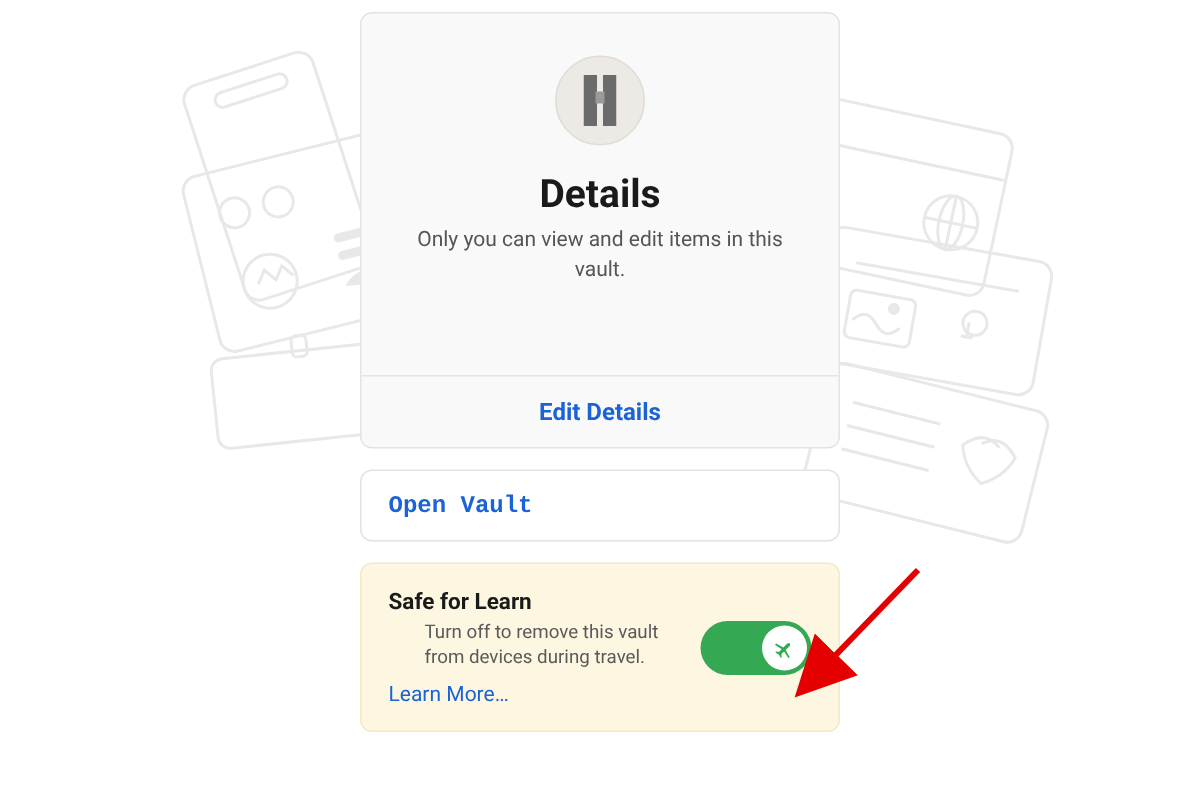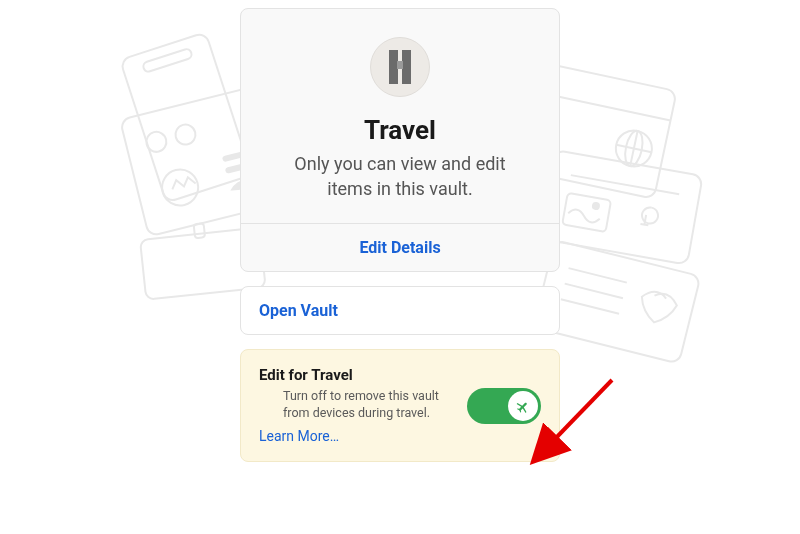--- a/index.html
+++ b/index.html
@@ -51,40 +51,42 @@
       margin-bottom: 18px;
       border: 1px solid #e0ddd9;
     }
     .vault-title {
       font-size: 26px;
       font-weight: 700;
       color: #1a1a1a;
       margin-bottom: 6px;
     }
     .vault-desc {
-      font-size: 18px;
+      font-size: 14px;
       color: #555555;
       text-align: center;
       line-height: 1.4;
       max-width: 260px;
     }
     .card-footer {
       border-top: 1px solid #e3e3e3;
       text-align: center;
       padding: 14px;
+      margin-top: 38px;
     }
     .link-btn {
       font-size: 16px;
       font-weight: 700;
       color: #1a62d6;
       cursor: pointer;
     }
     .card-open {
       margin-top: 14px;
       padding: 14px 18px;
+      font-family: Liberation Mono, monospace;
     }
     .open-label {
       color: #1a62d6;
       font-weight: 700;
       font-size: 16px;
     }
     .card-travel {
       margin-top: 14px;
       background: #fdf7e1;
       border: 1px solid #f2e9c8;
@@ -192,35 +194,35 @@
 
   <div class="card card-main">
     <div class="vault-top">
       <div class="vault-icon">
         <svg width="22" height="34" viewBox="0 0 22 34">
           <rect x="0" y="0" width="9" height="34" fill="#6b6b6b"></rect>
           <rect x="13" y="0" width="9" height="34" fill="#6b6b6b"></rect>
           <rect x="8" y="11" width="6" height="8" fill="#9a9a9a"></rect>
         </svg>
       </div>
-      <div class="vault-title">Travel</div>
+      <div class="vault-title">Details</div>
       <div class="vault-desc">Only you can view and edit items in this vault.</div>
     </div>
     <div class="card-footer">
       <span class="link-btn">Edit Details</span>
     </div>
   </div>
 
   <div class="card card-open">
     <span class="open-label">Open Vault</span>
   </div>
 
   <div class="card card-travel">
     <div class="travel-left">
-      <div class="travel-title">Edit for Travel</div>
+      <div class="travel-title">Safe for Learn</div>
       <div class="travel-desc">Turn off to remove this vault from devices during travel.</div>
       <span class="learn-more">Learn More…</span>
     </div>
     <div class="toggle">
       <div class="toggle-knob">
         <svg width="18" height="18" viewBox="0 0 24 24">
           <path fill="#34a853" d="M21,14.5 L14,12.5 L14,7.5 C14,6.7 13.3,6 12.5,6 C11.7,6 11,6.7 11,7.5 L11,12.5 L4,14.5 L4,16 L11,14.5 L11,18 L9,19.5 L9,20.5 L12.5,19.7 L16,20.5 L16,19.5 L14,18 L14,14.5 L21,16 Z" transform="rotate(45 12 12)"></path>
         </svg>
       </div>
     </div>

